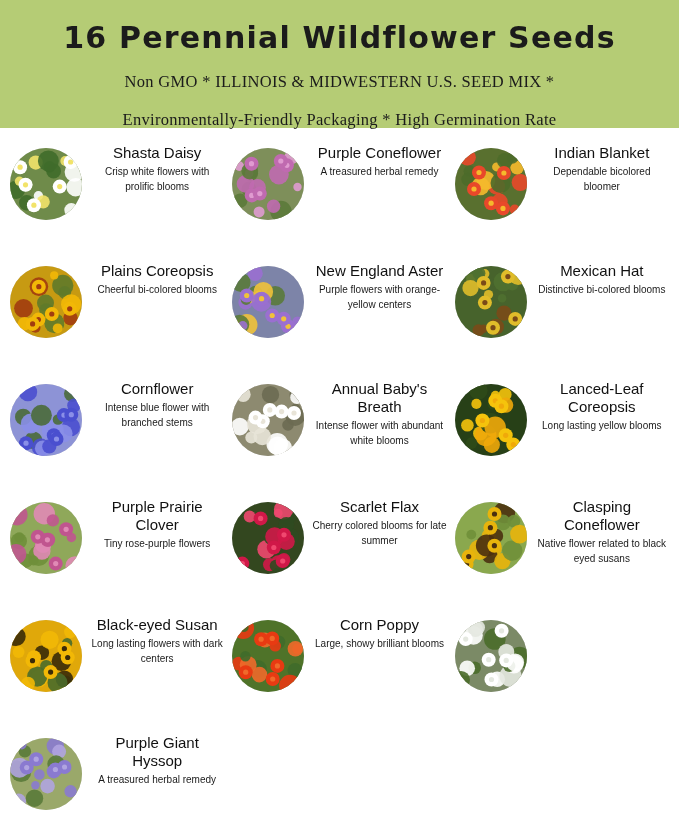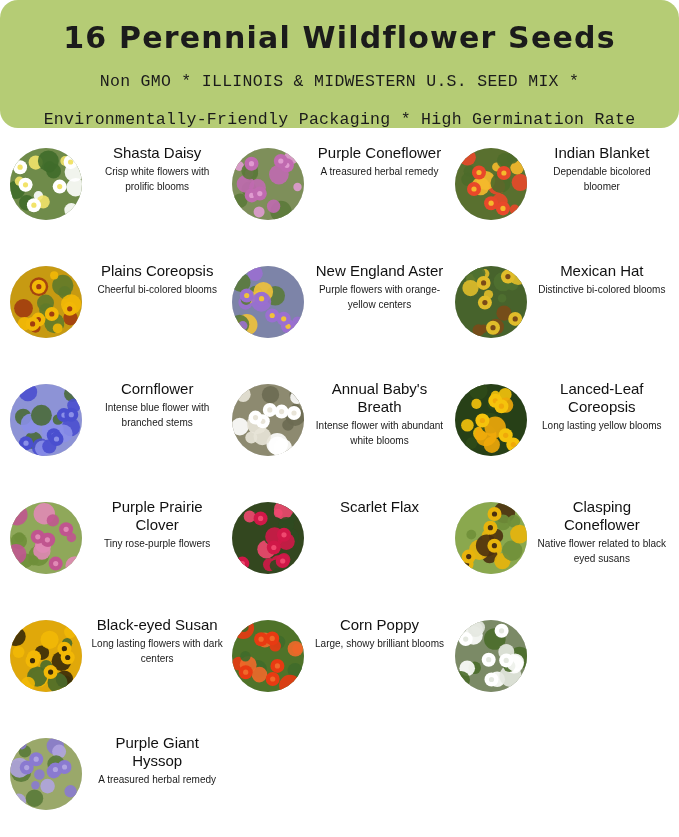--- a/index.html
+++ b/index.html
@@ -13,36 +13,35 @@
     font-family: "Liberation Sans", sans-serif;
     overflow: hidden;
   }
 
   .banner {
     background: #b5cc75;
     padding: 14px 10px 14px 10px;
     text-align: center;
     box-sizing: border-box;
     height: 128px;
-    border-radius: 18px;
   }
   .banner-title {
     font-size: 30px;
     letter-spacing: 1.2px;
     color: #1b1b1b;
     font-weight: bold;
     margin: 6px 0 6px 0;
     font-family: "DejaVu Sans", sans-serif;
   }
   .banner-sub {
     font-size: 16.5px;
     color: #1b1b1b;
     letter-spacing: 0.3px;
     line-height: 1.35;
-    font-family: Liberation Mono, monospace;
+    font-family: Liberation Serif, serif;
     margin-top: 16px;
   }
 
   .grid {
     padding: 10px 6px 0 6px;
     box-sizing: border-box;
   }
   .row {
     display: flex;
     width: 100%;
@@ -479,20 +478,21 @@
             <circle cx="50.7" cy="59.0" r="7" fill="#d01848"></circle>
             <circle cx="50.7" cy="59.0" r="2.6" fill="#f0486f"></circle>
             <circle cx="41.8" cy="45.5" r="7" fill="#d01848"></circle>
             <circle cx="41.8" cy="45.5" r="2.6" fill="#f0486f"></circle>
             <circle cx="28.6" cy="16.4" r="7" fill="#d01848"></circle>
             <circle cx="28.6" cy="16.4" r="2.6" fill="#f0486f"></circle>
           </svg>
         </div>
         <div class="txt">
           <div class="name">Scarlet Flax</div>
+          <div class="desc">Cherry colored blooms for late summer</div>
         </div>
       </div>
       <div class="cell">
         <div class="thumb">
           <svg width="72" height="72" viewBox="0 0 72 72">
             <rect width="72" height="72" fill="#8aa84e"></rect>
             <circle cx="16.3" cy="32.6" r="4.9" fill="#6f8f3a" opacity="0.9"></circle>
             <circle cx="38.4" cy="46.6" r="8.5" fill="#e8b40c" opacity="0.9"></circle>
             <circle cx="34.6" cy="53.4" r="7.8" fill="#4a3010" opacity="0.9"></circle>
             <circle cx="27.4" cy="42.0" r="6.6" fill="#6f8f3a" opacity="0.9"></circle>

